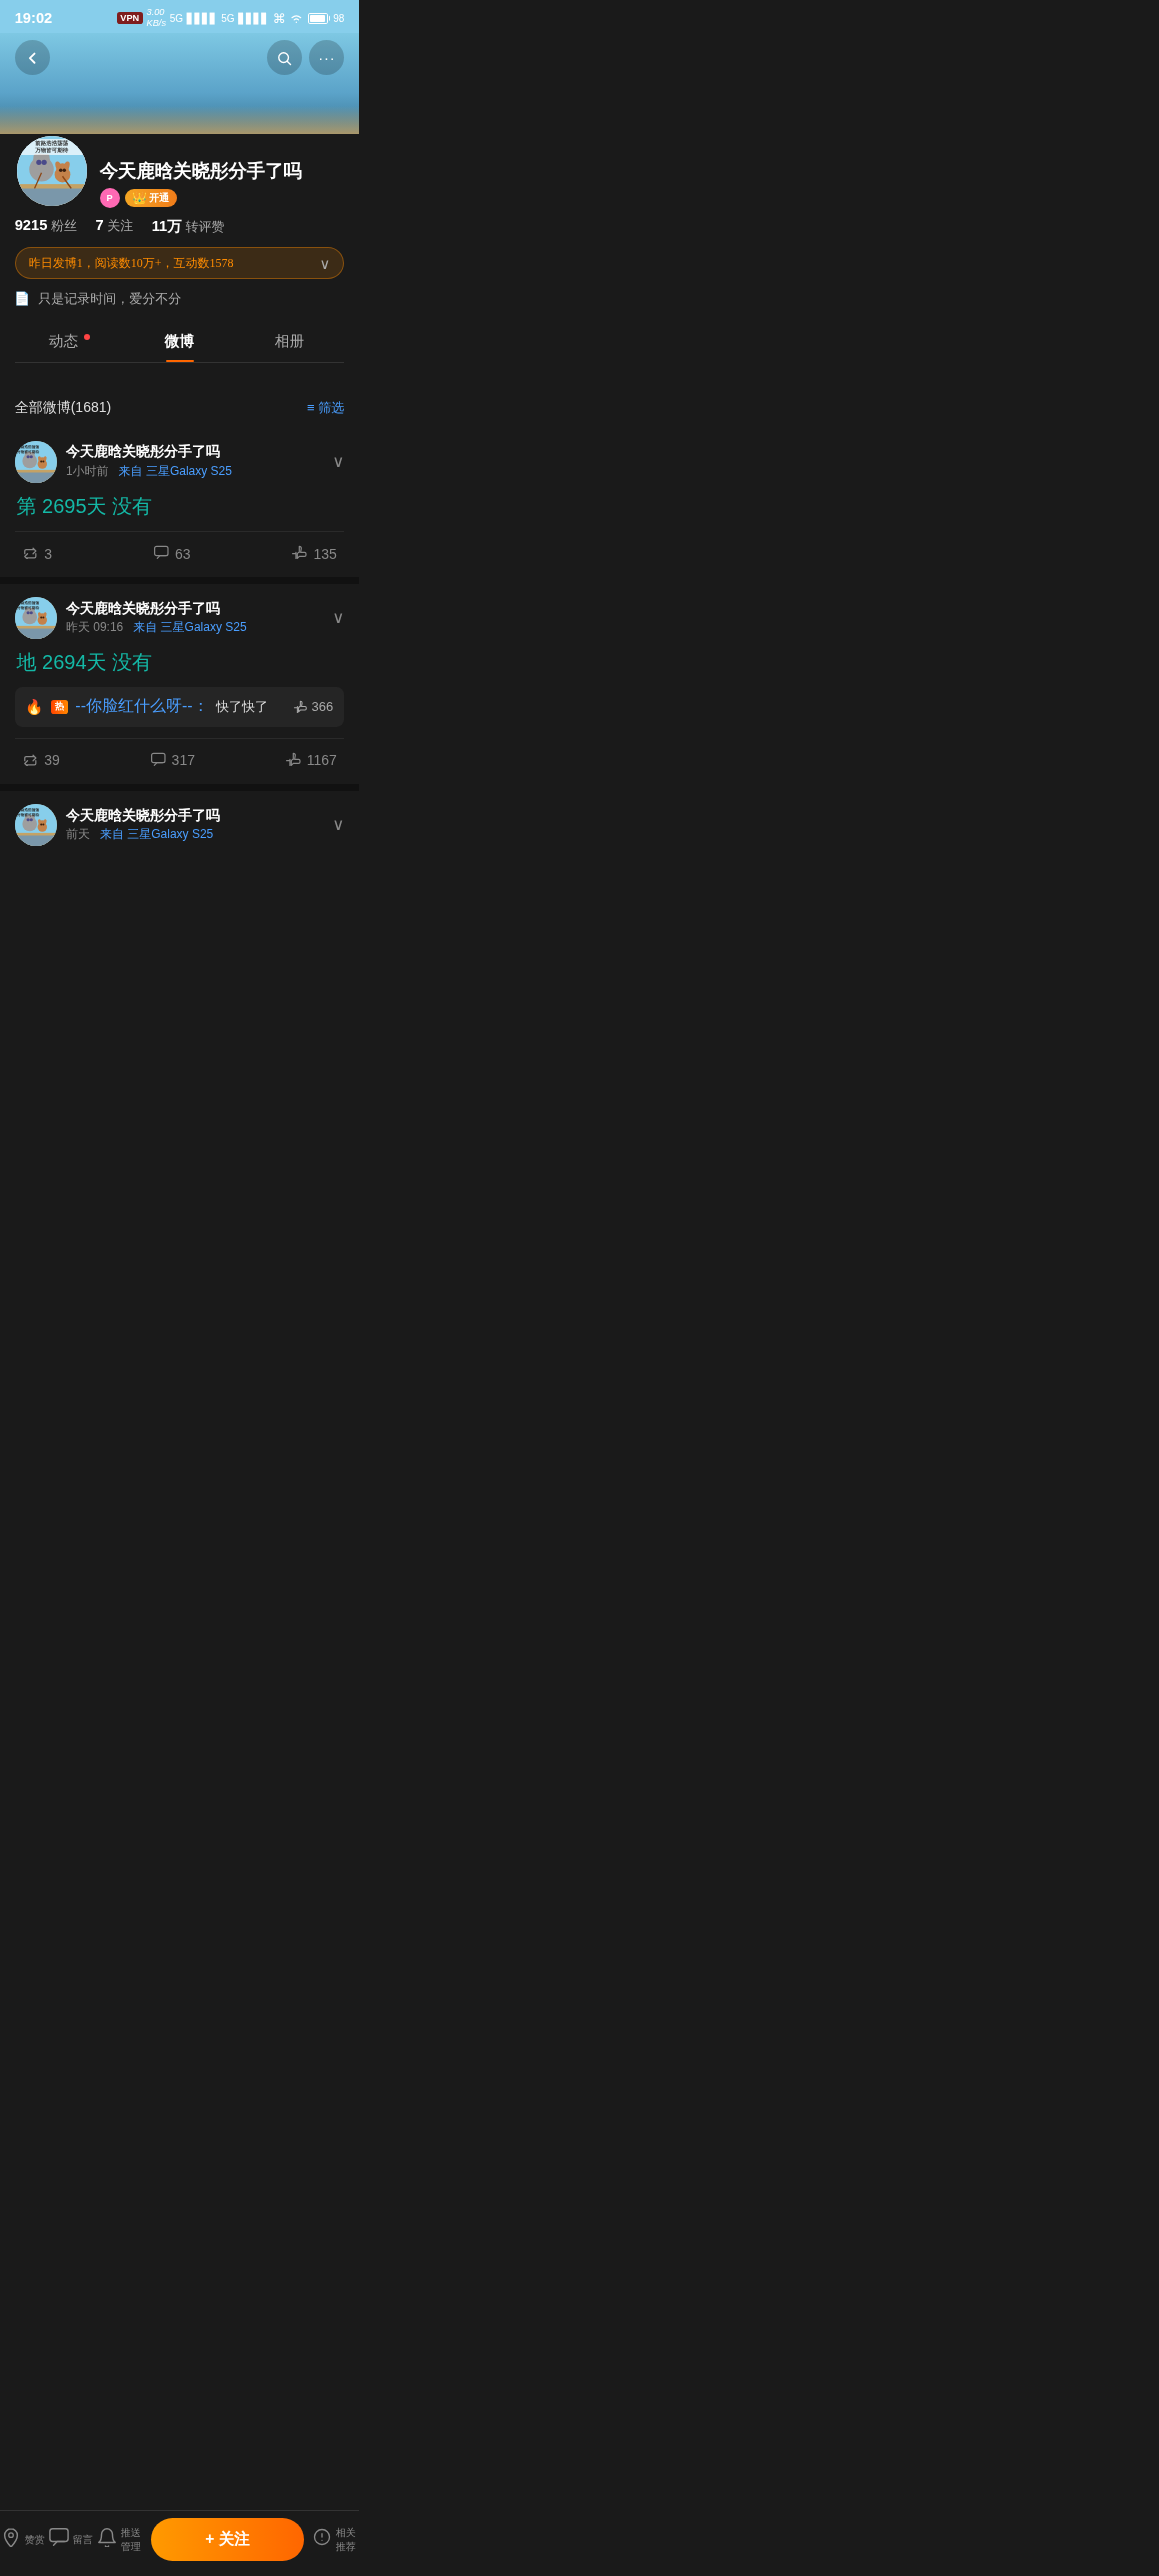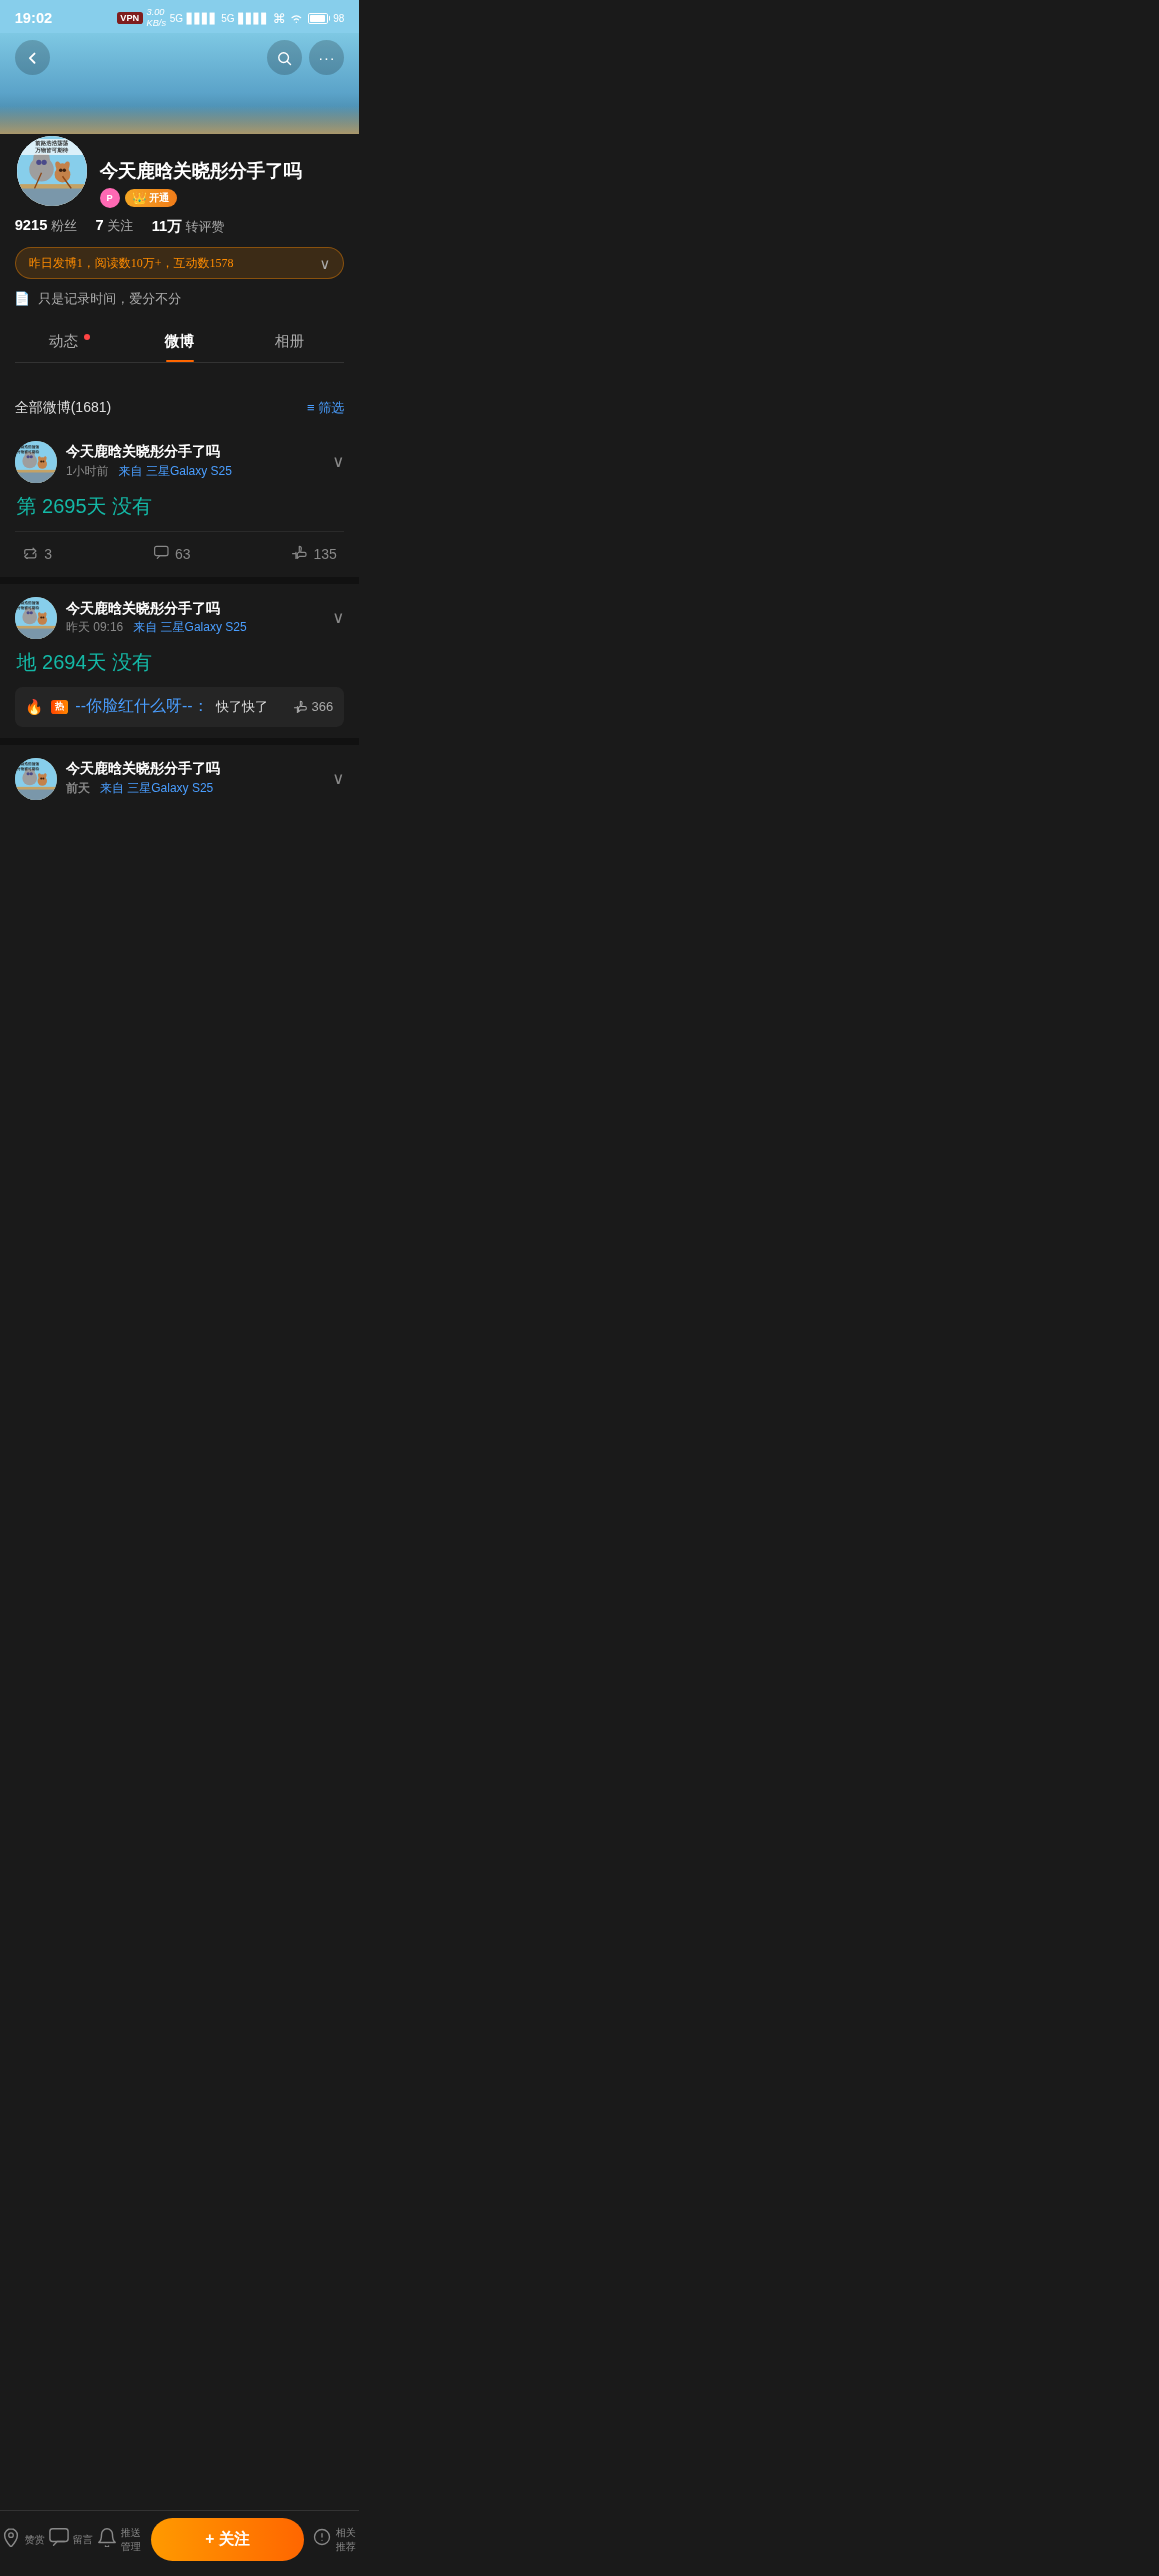--- a/index.html
+++ b/index.html
@@ -729,20 +729,47 @@
       <span class="repost-text">快了快了</span>
     </div>
     <div class="repost-likes">
       <svg width="14.7" height="13" viewBox="0 0 24 22" fill="none">
         <path d="M7 22V11M2 13h5M12 7V2a3 3 0 013 3l-1 6h6a2 2 0 012 2v2a2 2 0 01-2 2H12l-3 3V13l2-2h1V7z" stroke="#aaa" stroke-width="1.8" stroke-linecap="round" stroke-linejoin="round"></path>
       </svg>
       <span>366</span>
     </div>
   </div>
 
+  <div class="post-actions">
+    <div class="action-btn">
+      <span class="action-icon">
+        <svg width="16.6" height="14.7" viewBox="0 0 24 20" fill="none">
+          <path d="M4 12V8a2 2 0 012-2h12M16 4l4 4-4 4M20 12v4a2 2 0 01-2 2H6M8 20l-4-4 4-4" stroke="#888" stroke-width="1.8" stroke-linecap="round" stroke-linejoin="round"></path>
+        </svg>
+      </span>
+      <span>39</span>
+    </div>
+    <div class="action-btn">
+      <span class="action-icon">
+        <svg width="16.6" height="14.7" viewBox="0 0 24 22" fill="none">
+          <rect x="2" y="2" width="20" height="14" rx="3" stroke="#888" stroke-width="1.8"></rect>
+          <path d="M6 20l4-4h8" stroke="#888" stroke-width="1.8" stroke-linecap="round"></path>
+        </svg>
+      </span>
+      <span>317</span>
+    </div>
+    <div class="action-btn">
+      <span class="action-icon">
+        <svg width="16.6" height="14.7" viewBox="0 0 24 22" fill="none">
+          <path d="M7 22V11M2 13h5M12 7V2a3 3 0 013 3l-1 6h6a2 2 0 012 2v2a2 2 0 01-2 2H12l-3 3V13l2-2h1V7z" stroke="#888" stroke-width="1.8" stroke-linecap="round" stroke-linejoin="round"></path>
+        </svg>
+      </span>
+      <span>1167</span>
+    </div>
+  </div>
 </div>
 
 <div class="post-card-partial">
   <div class="post-header">
     <div class="post-avatar">
       <svg width="42" height="42" viewBox="0 0 80 80" style="font-size:18px">
         <rect width="80" height="80" fill="#87CEEB"></rect>
         <rect y="55" width="80" height="25" fill="#c4a265"></rect>
         <circle cx="28" cy="38" r="14" fill="#9E9E9E"></circle>
         <circle cx="28" cy="30" r="10" fill="#9E9E9E"></circle>
@@ -757,21 +784,21 @@
         <circle cx="50" cy="39" r="2" fill="#3a2010"></circle>
         <circle cx="54" cy="39" r="2" fill="#3a2010"></circle>
         <rect y="60" width="80" height="20" fill="#4a90d9" opacity="0.6"></rect>
         <text x="4" y="14" font-size="7" fill="#222" font-weight="bold" font-family="sans-serif">前路浩浩荡荡</text>
         <text x="4" y="23" font-size="7" fill="#222" font-weight="bold" font-family="sans-serif">万物皆可期待</text>
       </svg>
     </div>
     <div class="post-meta">
       <div class="post-username">今天鹿晗关晓彤分手了吗</div>
       <div class="post-time">
-        <span style="color:#888;font-weight:bold;">前天 &nbsp;</span>
+        <span style="color:#888;">前天 &nbsp;</span>
         <span class="source-link">来自 三星Galaxy S25</span>
       </div>
     </div>
     <div class="post-chevron">∨</div>
   </div>
 </div>
 
 <div class="bottom-bar">
   <div class="bottom-action">
     <span class="bottom-action-icon">

